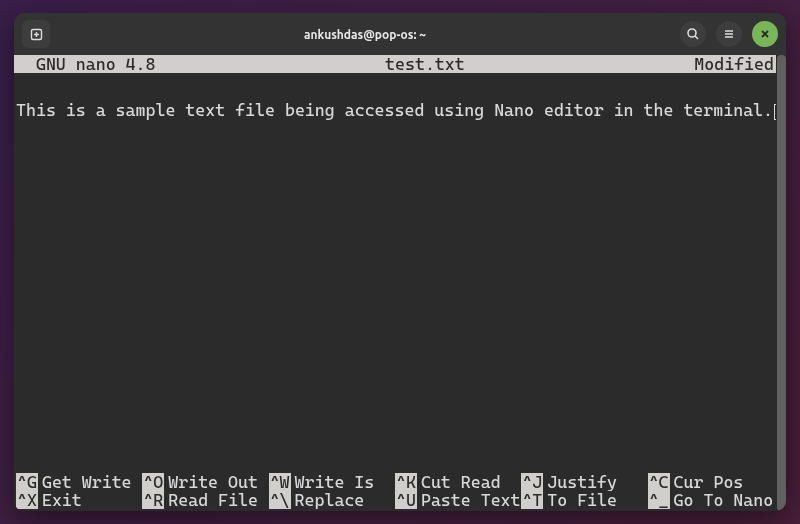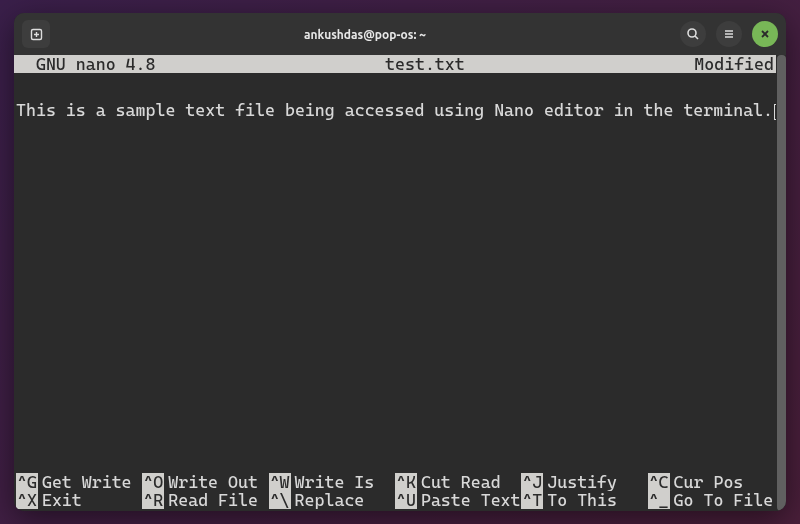--- a/index.html
+++ b/index.html
@@ -201,21 +201,21 @@
       <div class="sc-cell"><span class="sc-key">^G</span><span class="sc-label">Get Write</span></div>
       <div class="sc-cell"><span class="sc-key">^O</span><span class="sc-label">Write Out</span></div>
       <div class="sc-cell"><span class="sc-key">^W</span><span class="sc-label">Write Is</span></div>
       <div class="sc-cell"><span class="sc-key">^K</span><span class="sc-label">Cut Read</span></div>
       <div class="sc-cell"><span class="sc-key">^J</span><span class="sc-label">Justify</span></div>
       <div class="sc-cell"><span class="sc-key">^C</span><span class="sc-label">Cur Pos</span></div>
       <div class="sc-cell"><span class="sc-key">^X</span><span class="sc-label">Exit</span></div>
       <div class="sc-cell"><span class="sc-key">^R</span><span class="sc-label">Read File</span></div>
       <div class="sc-cell"><span class="sc-key">^\</span><span class="sc-label">Replace</span></div>
       <div class="sc-cell"><span class="sc-key">^U</span><span class="sc-label">Paste Text</span></div>
-      <div class="sc-cell"><span class="sc-key">^T</span><span class="sc-label">To This</span></div>
-      <div class="sc-cell"><span class="sc-key">^_</span><span class="sc-label">Go To File</span></div>
+      <div class="sc-cell"><span class="sc-key">^T</span><span class="sc-label">To File</span></div>
+      <div class="sc-cell"><span class="sc-key">^_</span><span class="sc-label">Go To Nano</span></div>
     </div>
   </div>
 
   <div class="scrollbar">
     <div class="scrollbar-thumb"></div>
   </div>
 </div>
 
 </body></html>

